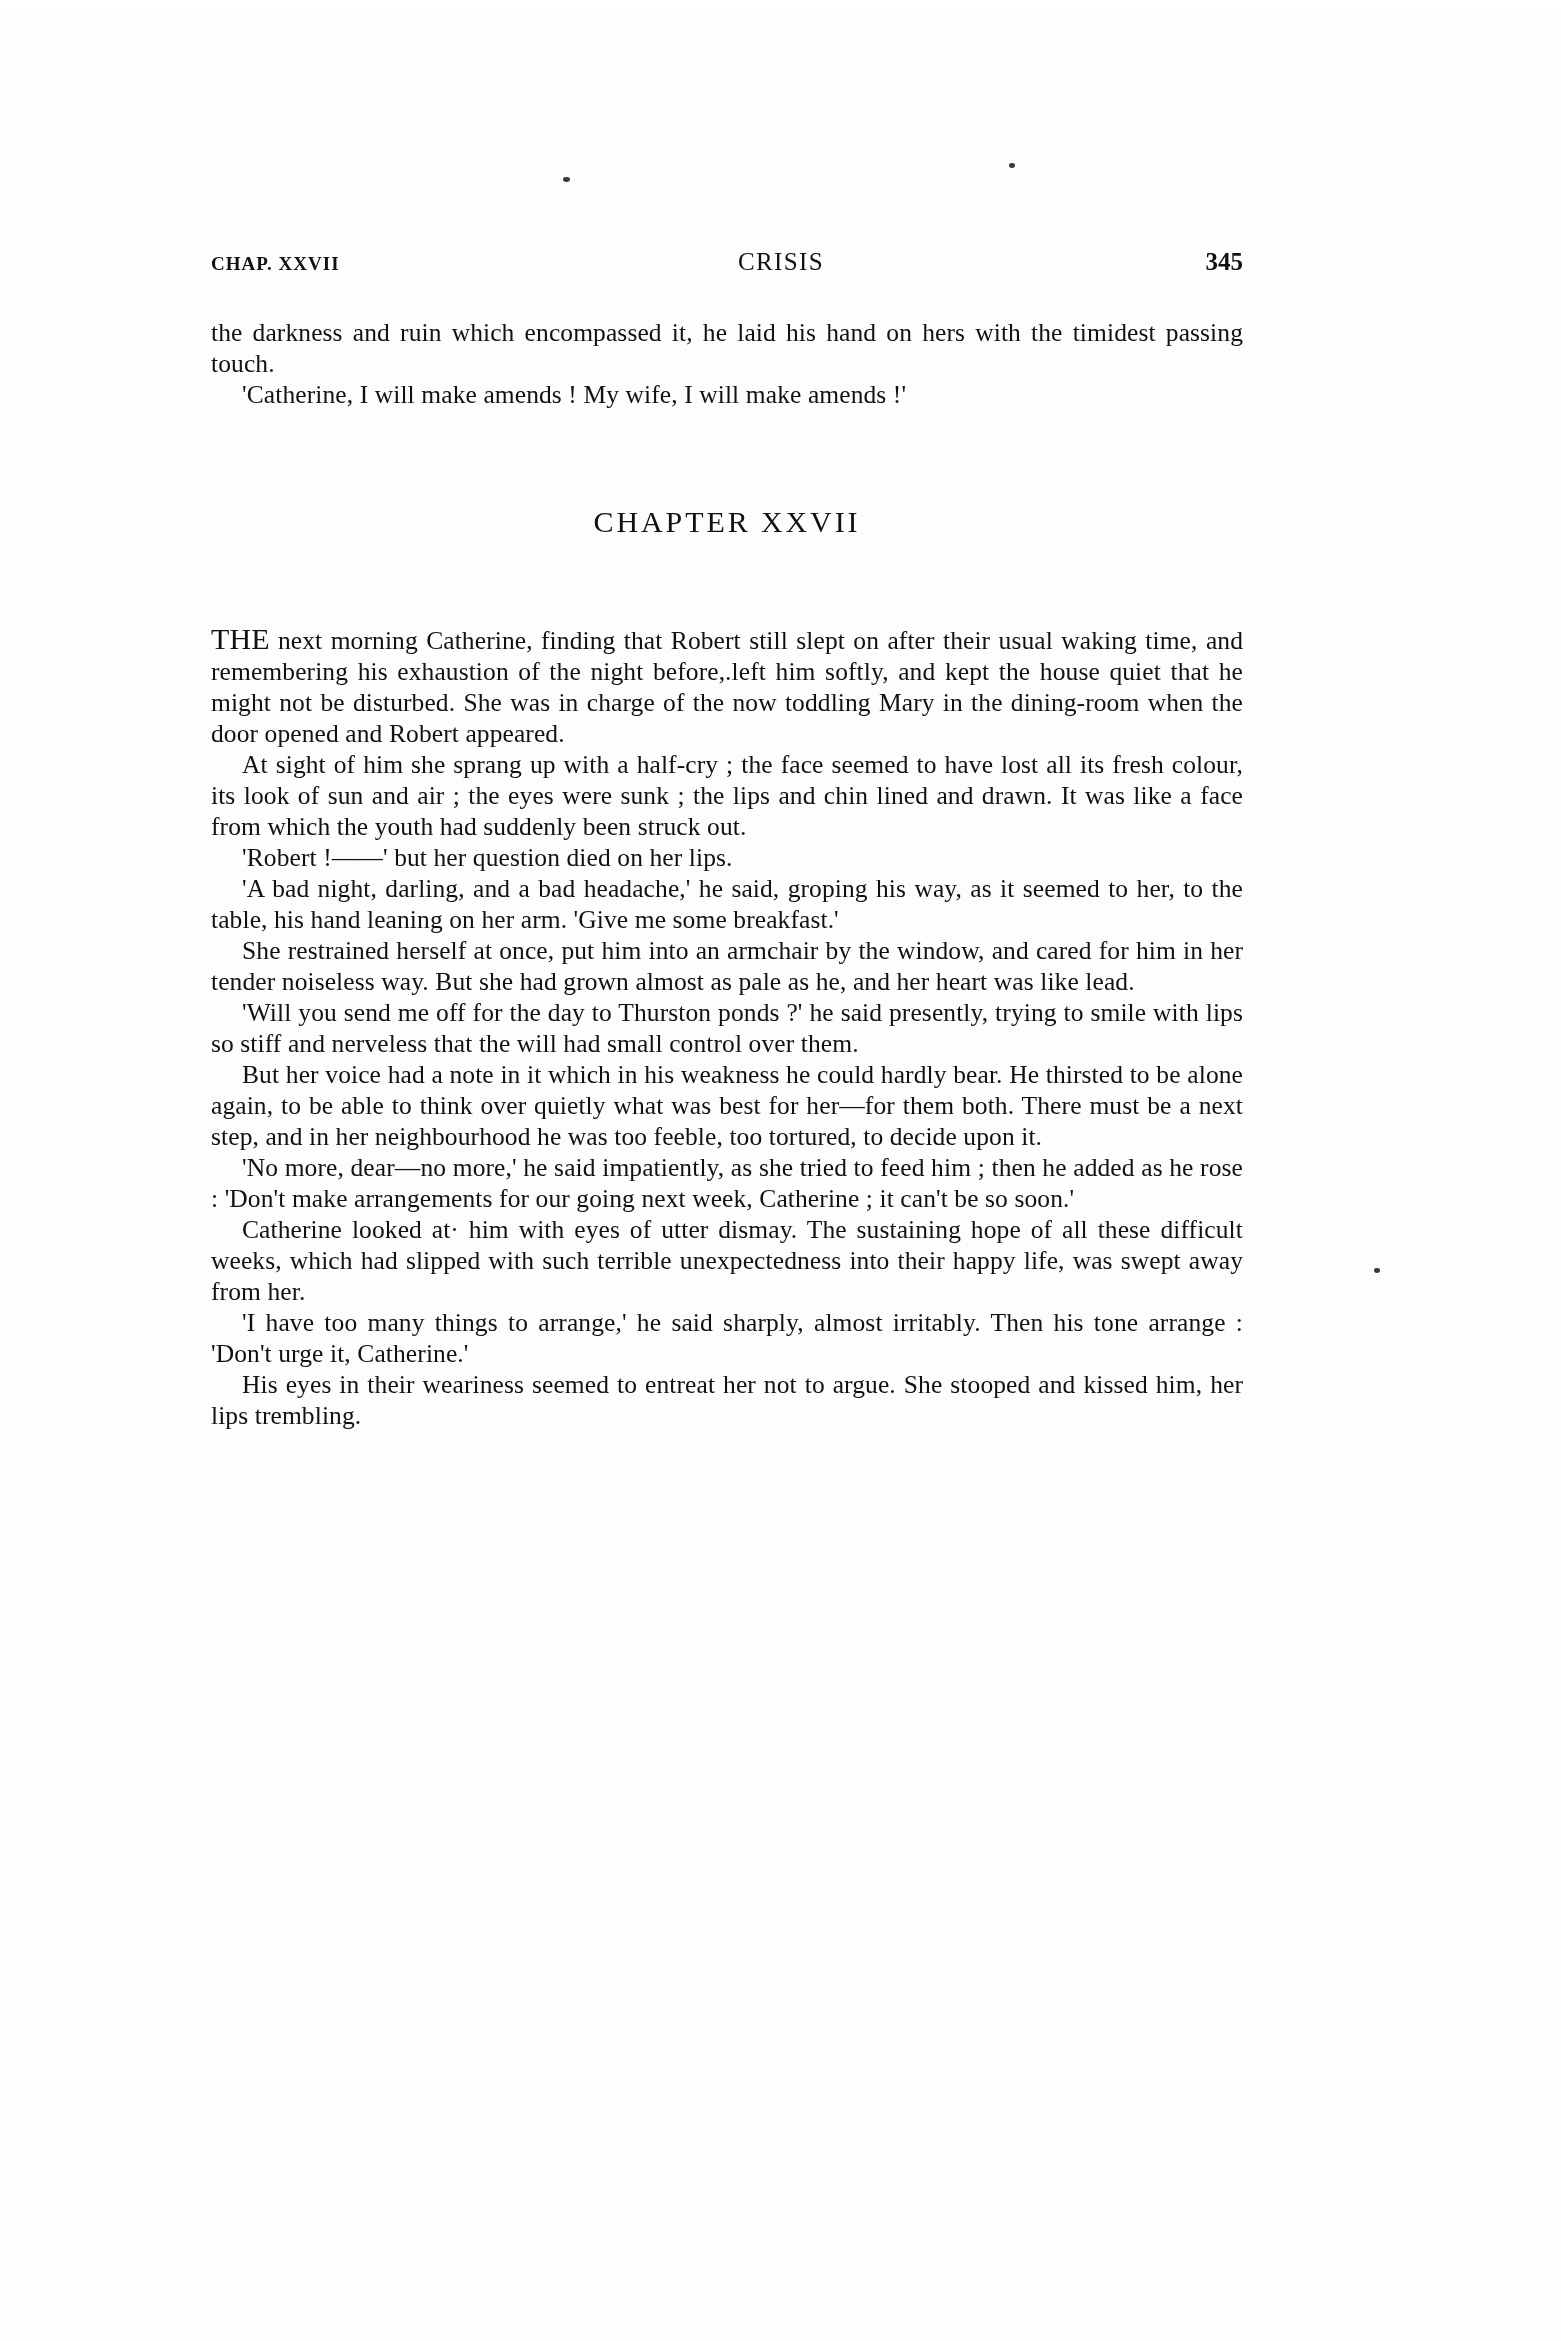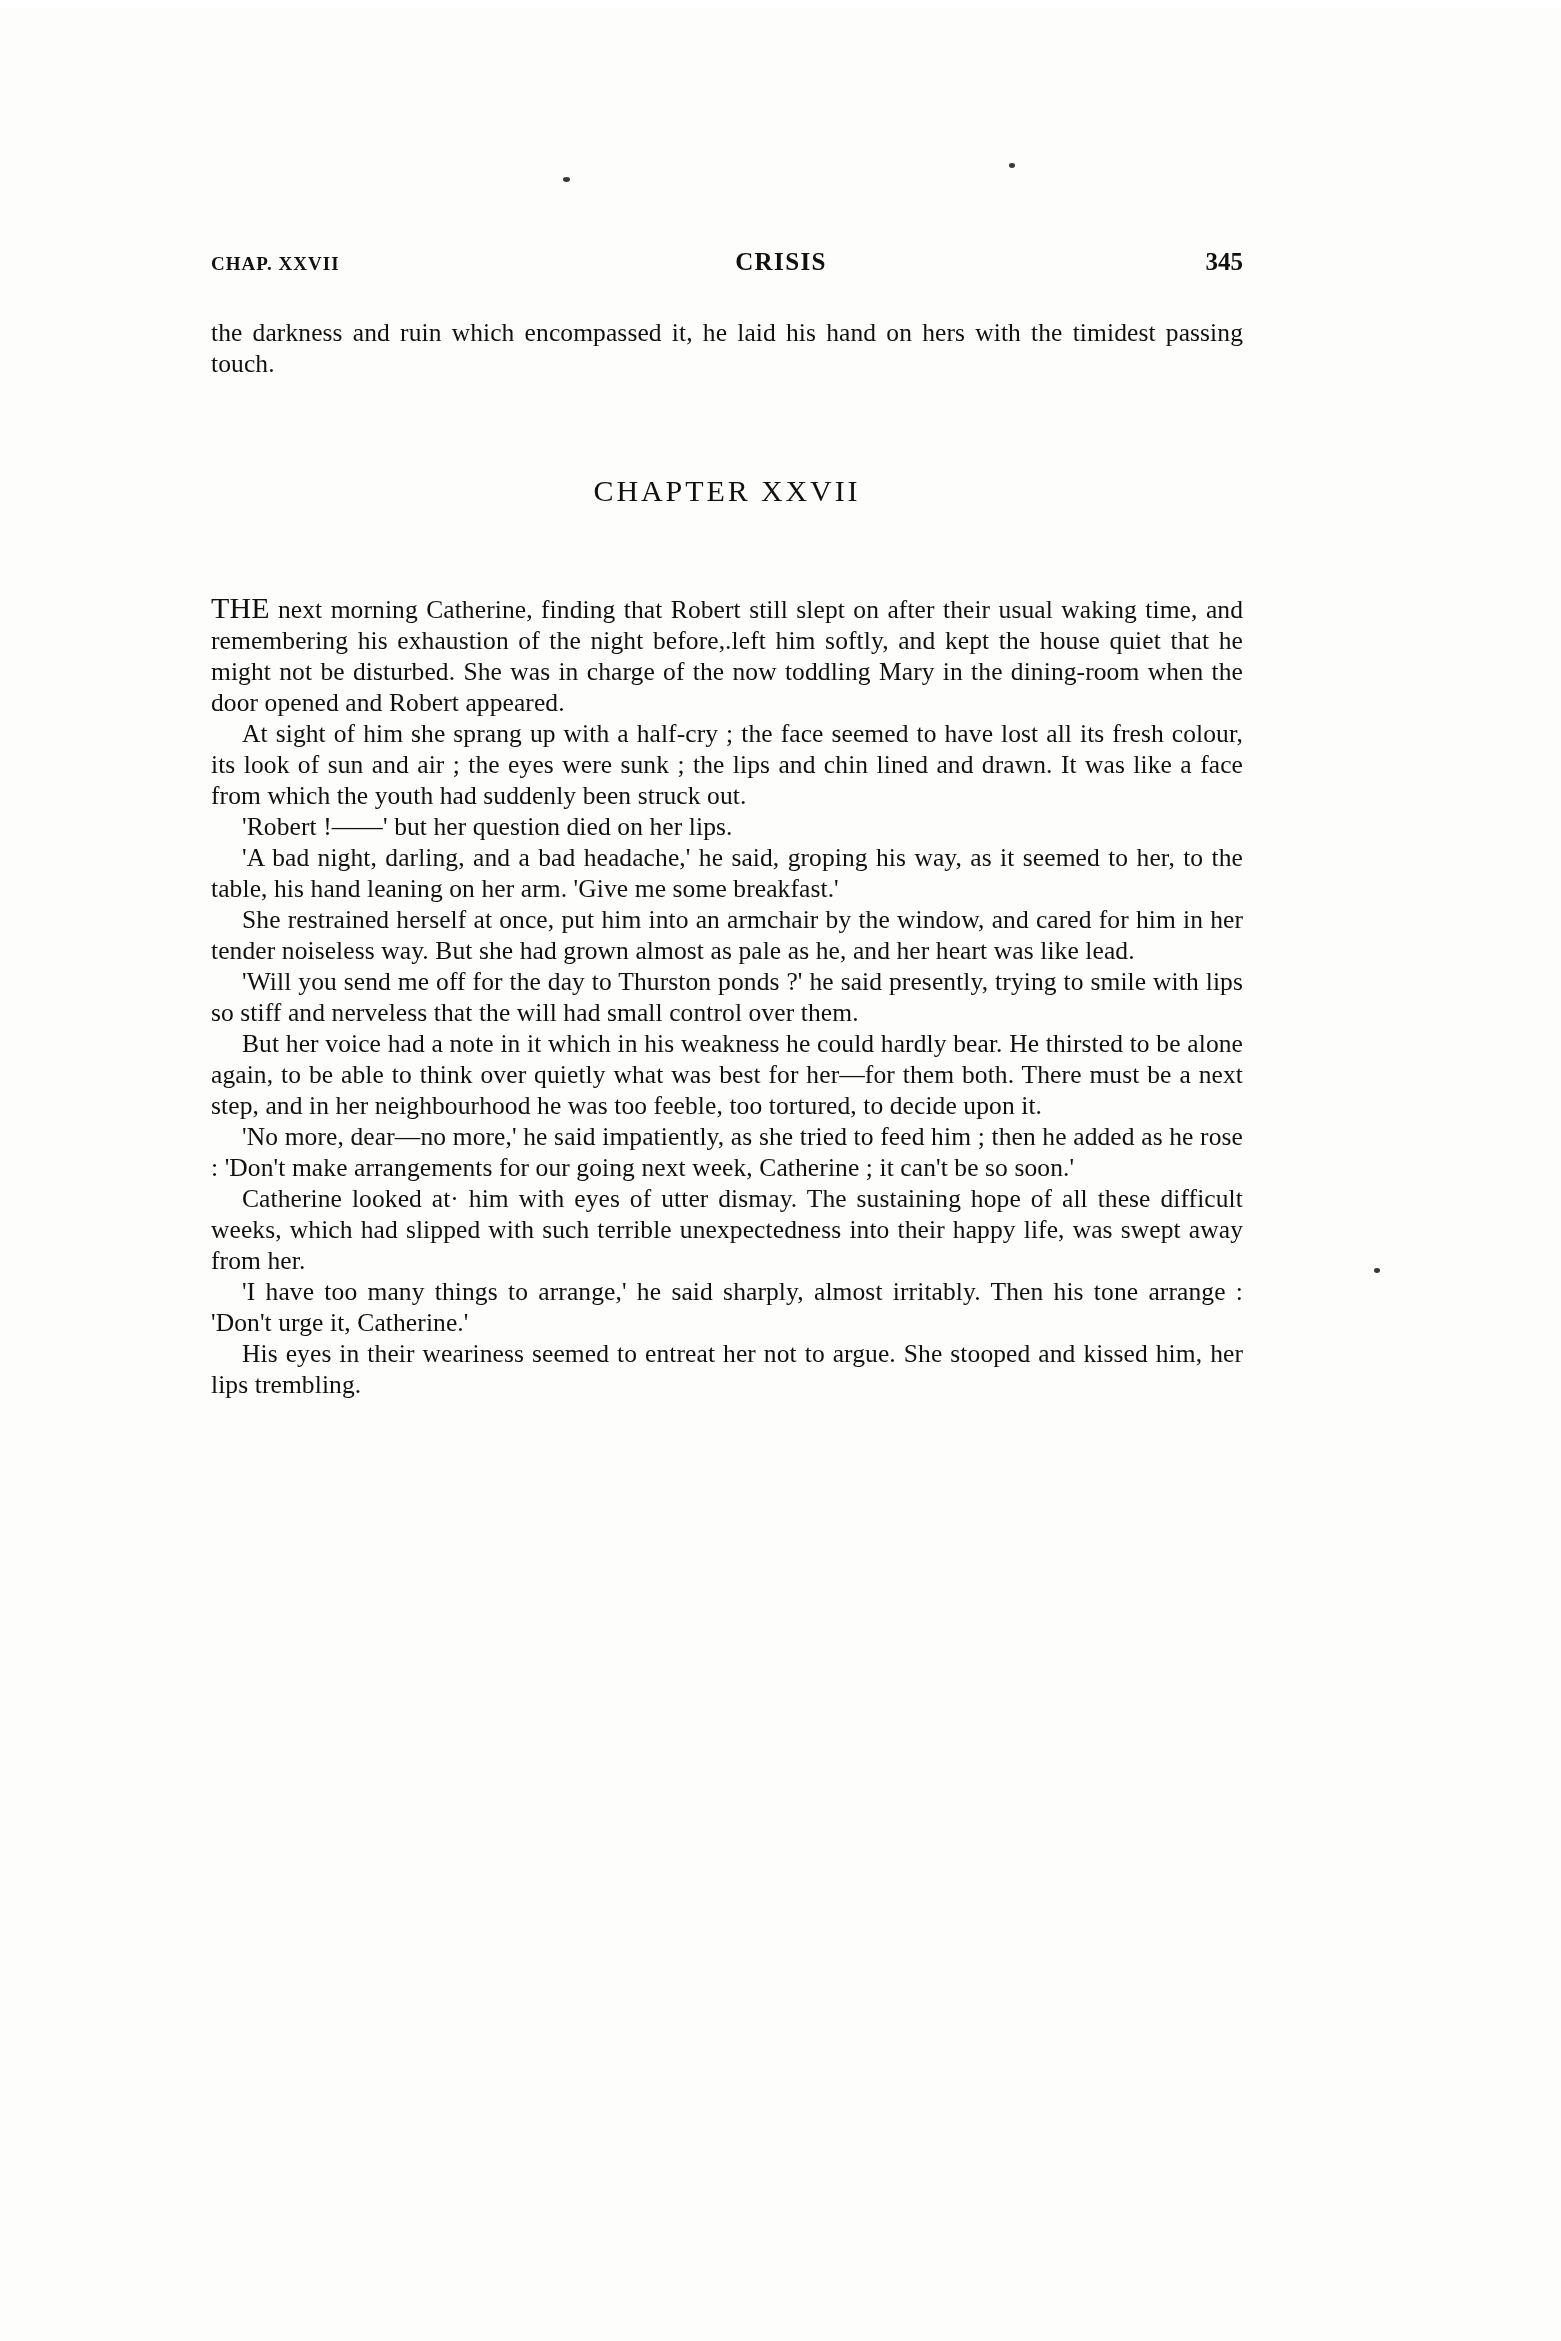--- a/index.html
+++ b/index.html
@@ -47,21 +47,21 @@
   }
   .runhead-left {
     font-variant: small-caps;
     font-size: 19px;
     letter-spacing: 1px;
     font-weight: 600;
   }
   .runhead-center {
     font-size: 25px;
     letter-spacing: 1.4px;
-    font-weight: 700;
+    font-weight: 400;
     margin-left: 17px;
   }
   .runhead-right {
     font-size: 25px;
     font-weight: 700;
   }
 
   p {
     margin: 0;
     font-size: 25.5px;
@@ -99,20 +99,21 @@
 
   <div class="content">
 
     <div class="runhead">
       <span class="runhead-left">CHAP. XXVII</span>
       <span class="runhead-center">CRISIS</span>
       <span class="runhead-right">345</span>
     </div>
 
     <p class="noindent">the darkness and ruin which encompassed it, he laid his hand on hers with the timidest passing touch.</p>
+    <p class="indent">'Catherine, I will make amends ! My wife, I will make amends !'</p>
 
     <div class="chapter-title">CHAPTER XXVII</div>
 
     <p class="noindent"><span class="smallcaps-lead">THE</span><span> next morning Catherine, finding that Robert still slept on after their usual waking time, and remembering his exhaustion of the night before,.left him softly, and kept the house quiet that he might not be disturbed. She was in charge of the now toddling Mary in the dining-room when the door opened and Robert appeared.</span></p>
 
     <p class="indent">At sight of him she sprang up with a half-cry ; the face seemed to have lost all its fresh colour, its look of sun and air ; the eyes were sunk ; the lips and chin lined and drawn. It was like a face from which the youth had suddenly been struck out.</p>
     <p class="indent">'Robert !——' but her question died on her lips.</p>
     <p class="indent">'A bad night, darling, and a bad headache,' he said, groping his way, as it seemed to her, to the table, his hand leaning on her arm. 'Give me some breakfast.'</p>
     <p class="indent">She restrained herself at once, put him into an armchair by the window, and cared for him in her tender noiseless way. But she had grown almost as pale as he, and her heart was like lead.</p>
     <p class="indent">'Will you send me off for the day to Thurston ponds ?' he said presently, trying to smile with lips so stiff and nerveless that the will had small control over them.</p>

